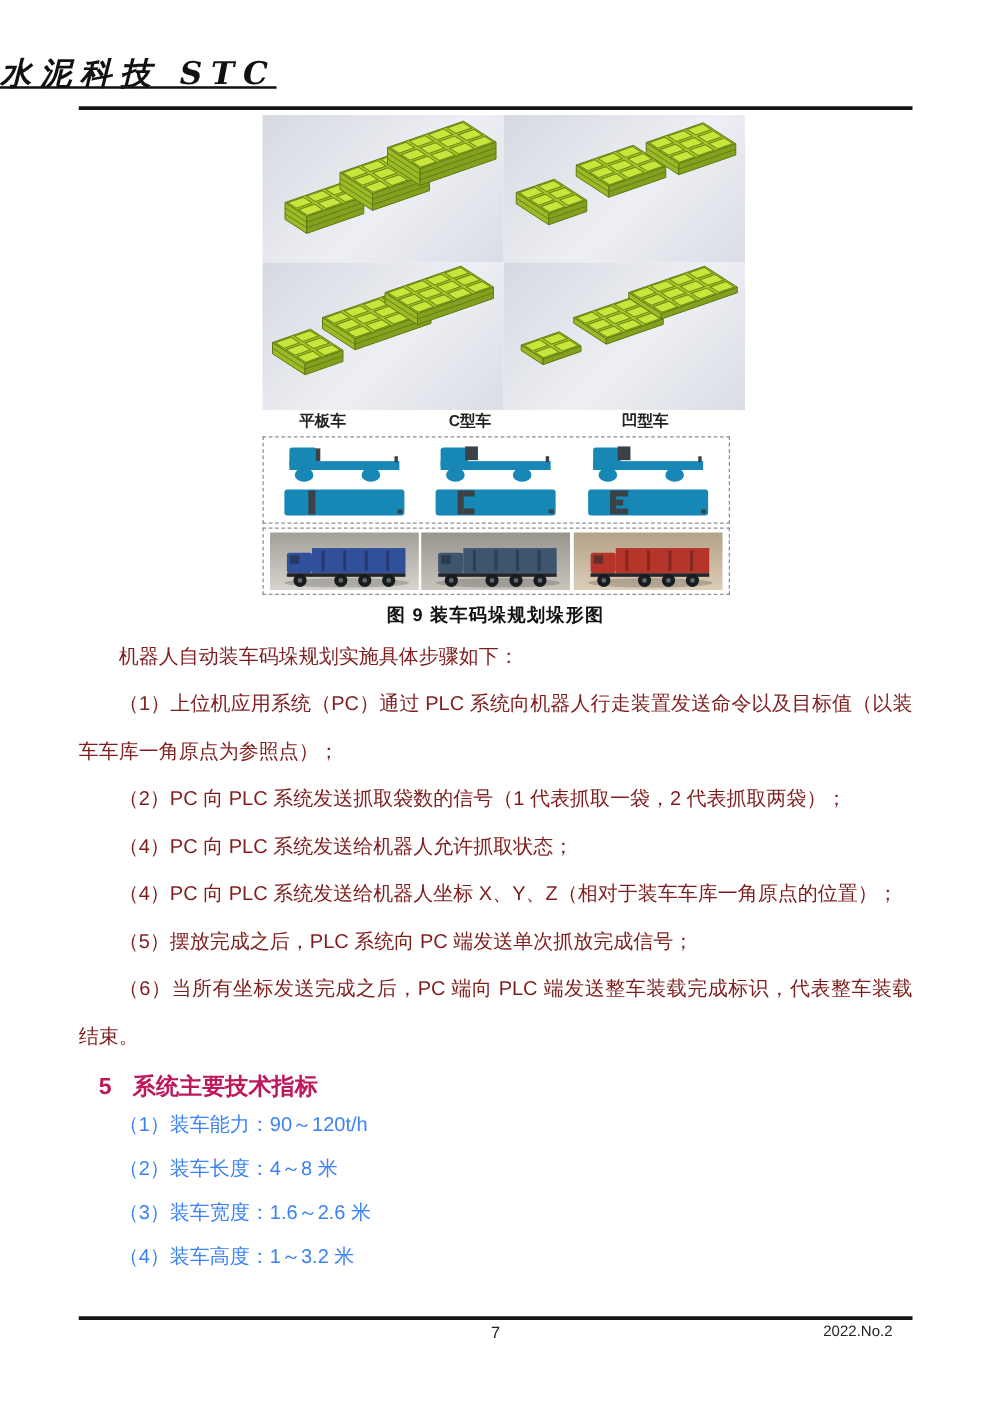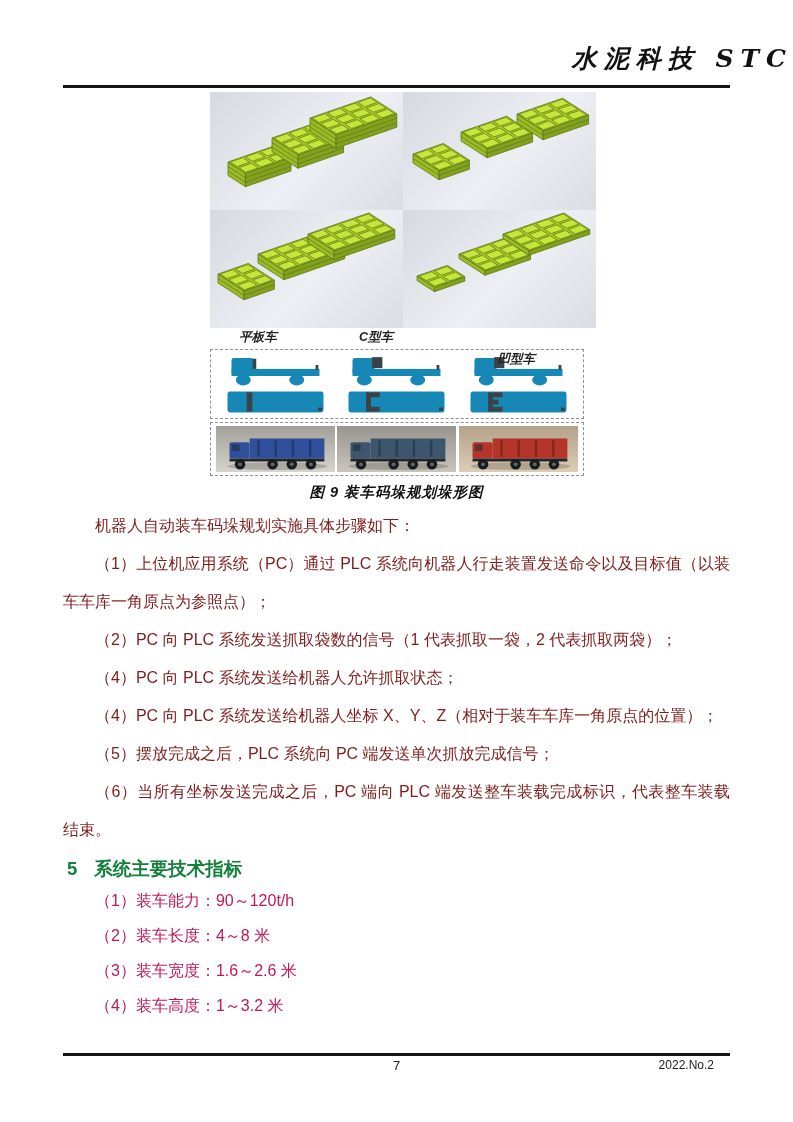--- a/index.html
+++ b/index.html
@@ -1,48 +1,48 @@
 <!DOCTYPE html>
 <html><head>
 <meta charset="utf-8">
 <style>
   html,body{margin:0;padding:0;background:#fff;}
   .page{position:relative;width:793px;height:1122px;background:#ffffff;overflow:hidden;
         font-family:"Liberation Sans","DejaVu Sans",sans-serif;color:#161616;}
   
-  .hdr{position:absolute;top:42px;left:0;width:100%;text-align:right;
+  .hdr{position:absolute;top:42px;left:0;width:100%;text-align:left;
        font-family:"DejaVu Serif","Liberation Serif",serif;font-style:italic;font-weight:700;
-       font-size:25px;letter-spacing:7px;color:#111;}
+       font-size:25px;letter-spacing:7px;color:#111;text-decoration:underline;}
   .hdr-rule{position:absolute;top:85px;left:63px;width:667px;height:3px;background:#141414;}
   
   .content{position:absolute;top:92px;left:63px;width:667px;}
   
-  .figure{width:374px;margin:0 auto;font-style:italic;}
+  .figure{width:374px;margin:0 auto;}
   .panels{display:grid;grid-template-columns:193px 193px;}
   .panel{width:193px;height:118px;background:linear-gradient(135deg,#d7d9e1 0%,#edeff4 55%,#dbdde5 100%);}
   .panel svg{display:block;width:193px;height:118px;}
   .truck-labels{position:relative;height:18px;margin-top:1px;}
   .truck-labels span{position:absolute;transform:translateX(-50%);font-weight:700;font-size:12.5px;color:#222;}
-  .tl-0{left:13%;} .tl-1{left:44.5%;} .tl-2{left:82%;margin-top:22px;}
+  .tl-0{left:13%;} .tl-1{left:44.5%;} .tl-2{left:82%;}
   .diagram-box{border:1.5px dashed #8a9096;margin-top:2px;padding:4px 6px;
                display:flex;justify-content:space-between;background:#fff;}
   .truck-col{display:flex;flex-direction:column;gap:3px;width:117px;}
   .truck-col svg{display:block;}
   .photo-box{border:1.5px dashed #8a9096;margin-top:3px;padding:3px 5px;
              display:flex;justify-content:space-between;background:#fff;}
   .photo{width:119px;height:46px;overflow:hidden;}
   .photo svg{display:block;width:119px;height:46px;}
   .caption{text-align:center;font-weight:700;font-size:14.5px;margin-top:7px;letter-spacing:1px;color:#111;}
   
   .bodytext{margin-top:5px;font-size:16px;line-height:38px;text-align:justify;color:#7f1d1d;}
   .para{margin:0;text-indent:2em;}
   
-  .sec-head{margin:7px 0 2px 4px;font-size:18.5px;font-weight:700;color:#15803d;}
+  .sec-head{margin:7px 0 2px 16px;font-size:18.5px;font-weight:700;color:#be185d;}
   .sec-head .sec-num{margin-right:17px;}
-  .specs{font-size:16px;line-height:35px;color:#be185d;}
+  .specs{font-size:16px;line-height:35px;color:#3b82f6;}
   .specs p{margin:0;text-indent:2em;}
   
   .ftr-rule{position:absolute;top:1053px;left:63px;width:667px;height:2.5px;background:#141414;}
   .ftr{position:absolute;top:1058px;left:63px;width:667px;height:20px;font-size:13px;color:#222;}
   .ftr .pageno{position:absolute;left:0;width:100%;text-align:center;}
   .ftr .issue{position:absolute;right:16px;font-size:12px;text-align:center;}
 </style>
 </head>
 <body>
 

